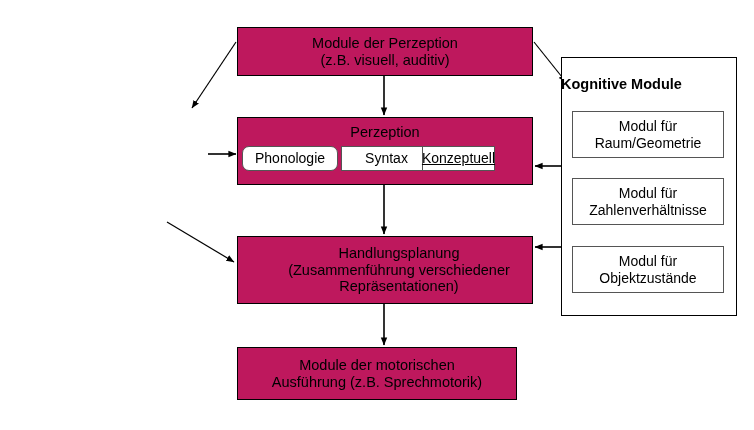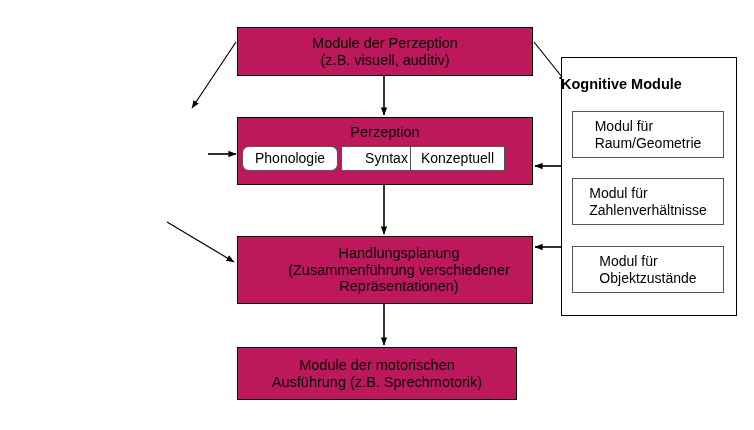--- a/index.html
+++ b/index.html
@@ -34,21 +34,21 @@
     padding: 0 4px;
   }
   .subbox {
     position: absolute;
     box-sizing: border-box;
     border: 1.5px solid #555555;
     background: #ffffff;
     display: flex;
     align-items: center;
     justify-content: center;
-    text-align: left;
+    text-align: center;
     line-height: 1.16;
     z-index: 3;
   }
   .subbox .txt {
     display: block;
     white-space: pre-line;
     padding: 0 3px;
   }
   .group-box {
     position: absolute;
@@ -75,21 +75,21 @@
   }
   
   #box-sprachmodul {
     left: 237px; top: 117px; width: 296px; height: 68px;
     align-items: flex-start;
     font-size: 14.5px;
   }
   #box-sprachmodul .txt { padding-top: 6px; }
   #sub-phonologie { left: 242px; top: 146px; width: 96px; height: 25px; font-size: 14px; border-radius: 7px; }
   #sub-syntax     { left: 341px; top: 146px; width: 91px; height: 25px; font-size: 14px; }
-  #sub-konzeptuell{ left: 410px; top: 146px; width: 95px; height: 25px; font-size: 14px; }
+  #sub-konzeptuell{ left: 422px; top: 146px; width: 73px; height: 25px; font-size: 14px; text-decoration: underline; }
   
   #box-handlung {
     left: 237px; top: 236px; width: 296px; height: 68px;
     font-size: 14.5px;
     padding-left: 28px;
   }
   
   #box-motorik {
     left: 237px; top: 347px; width: 280px; height: 53px;
     font-size: 14.5px;

